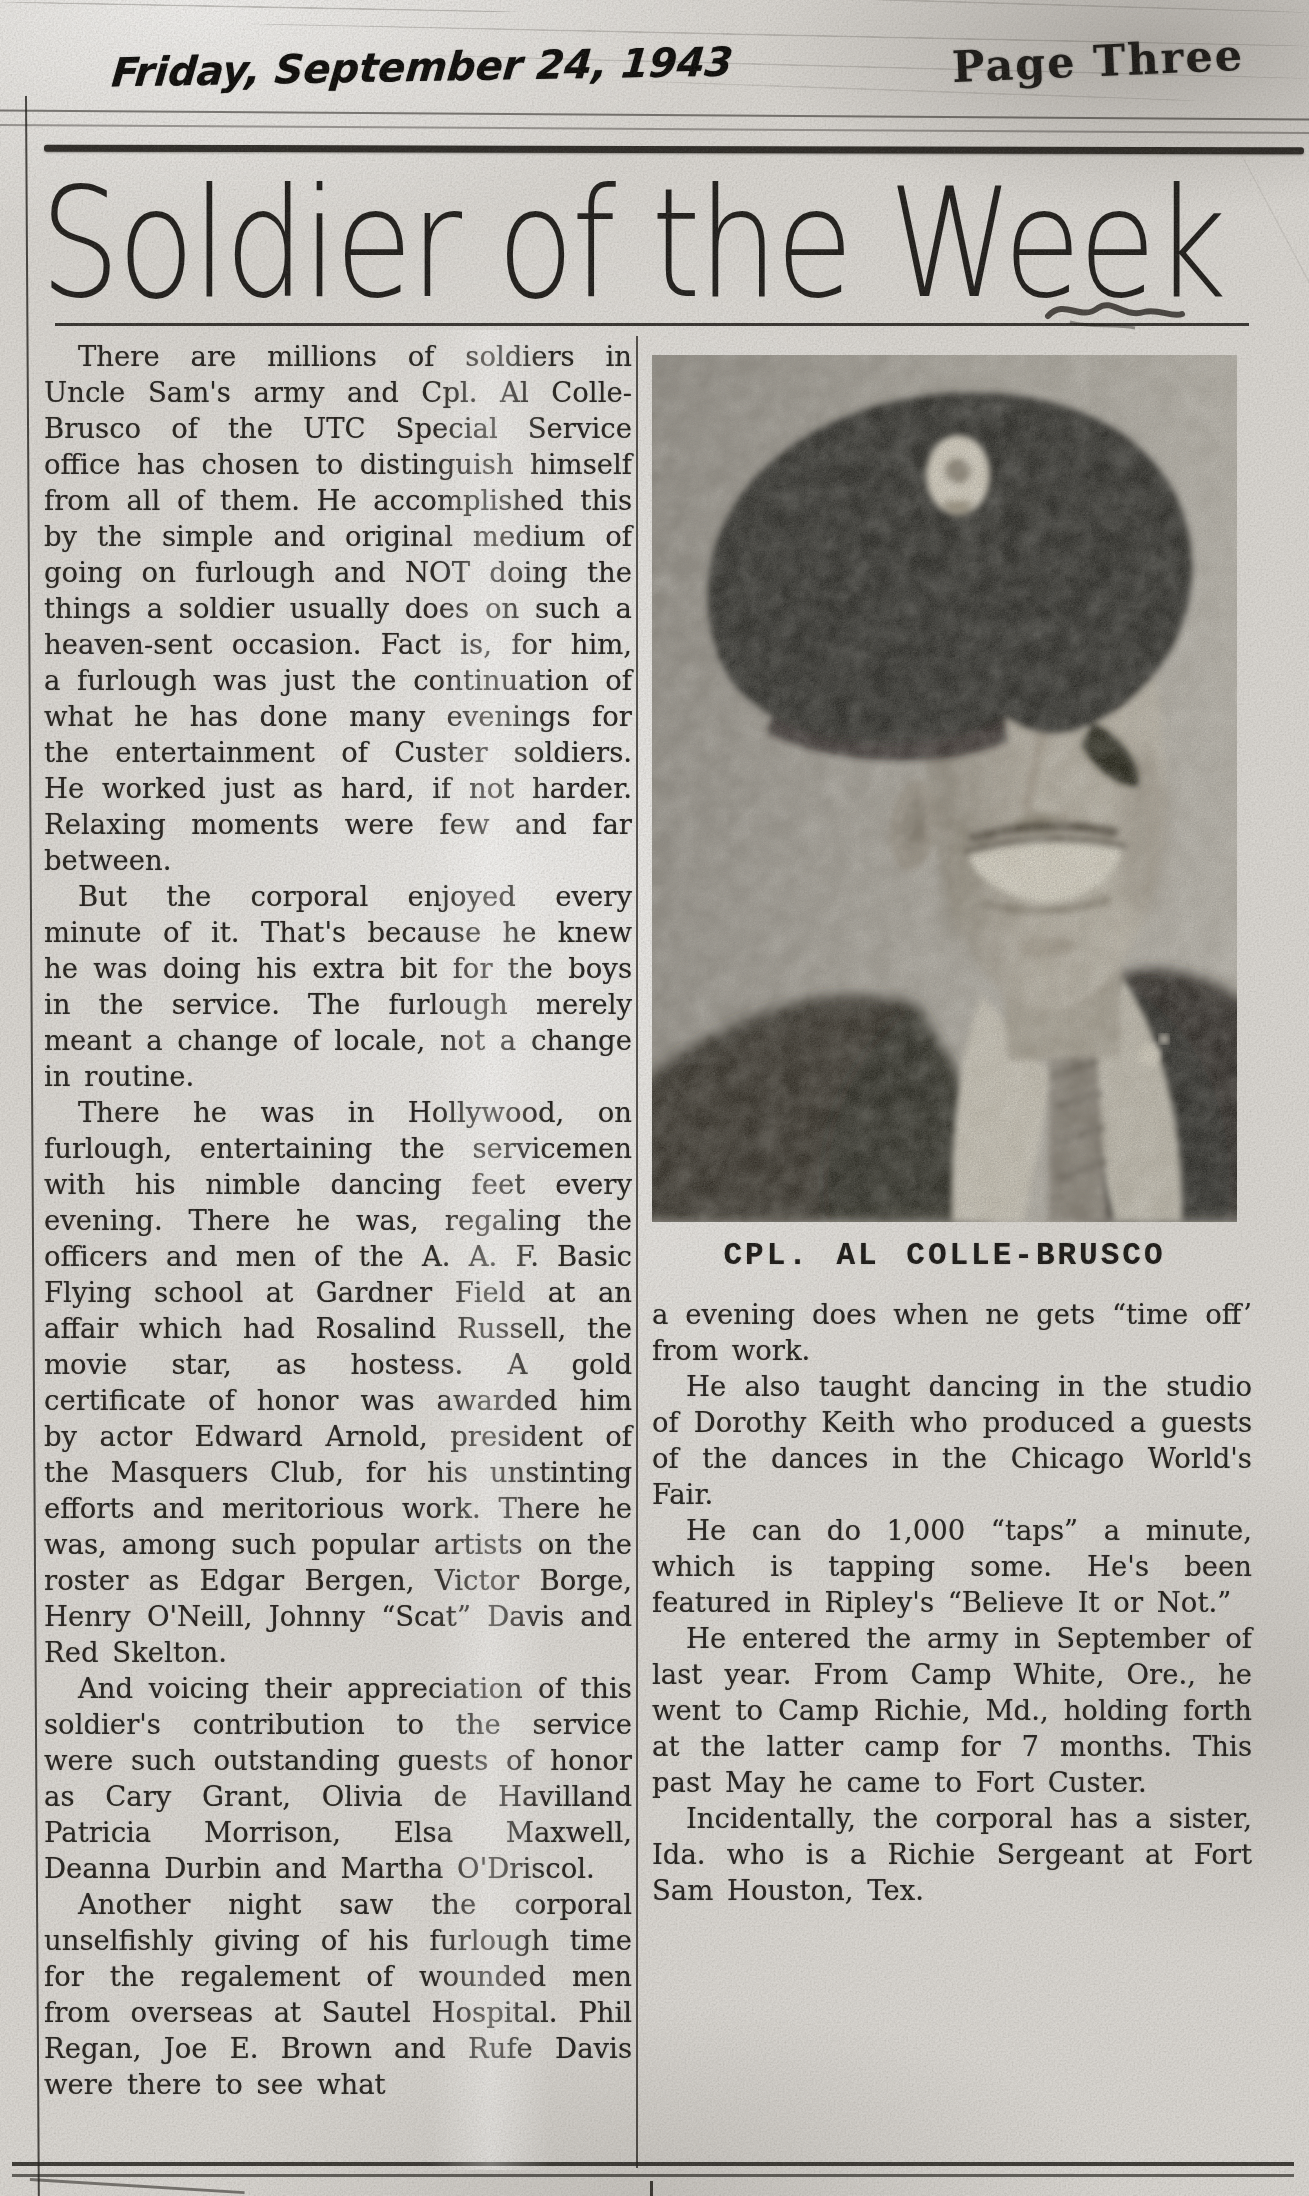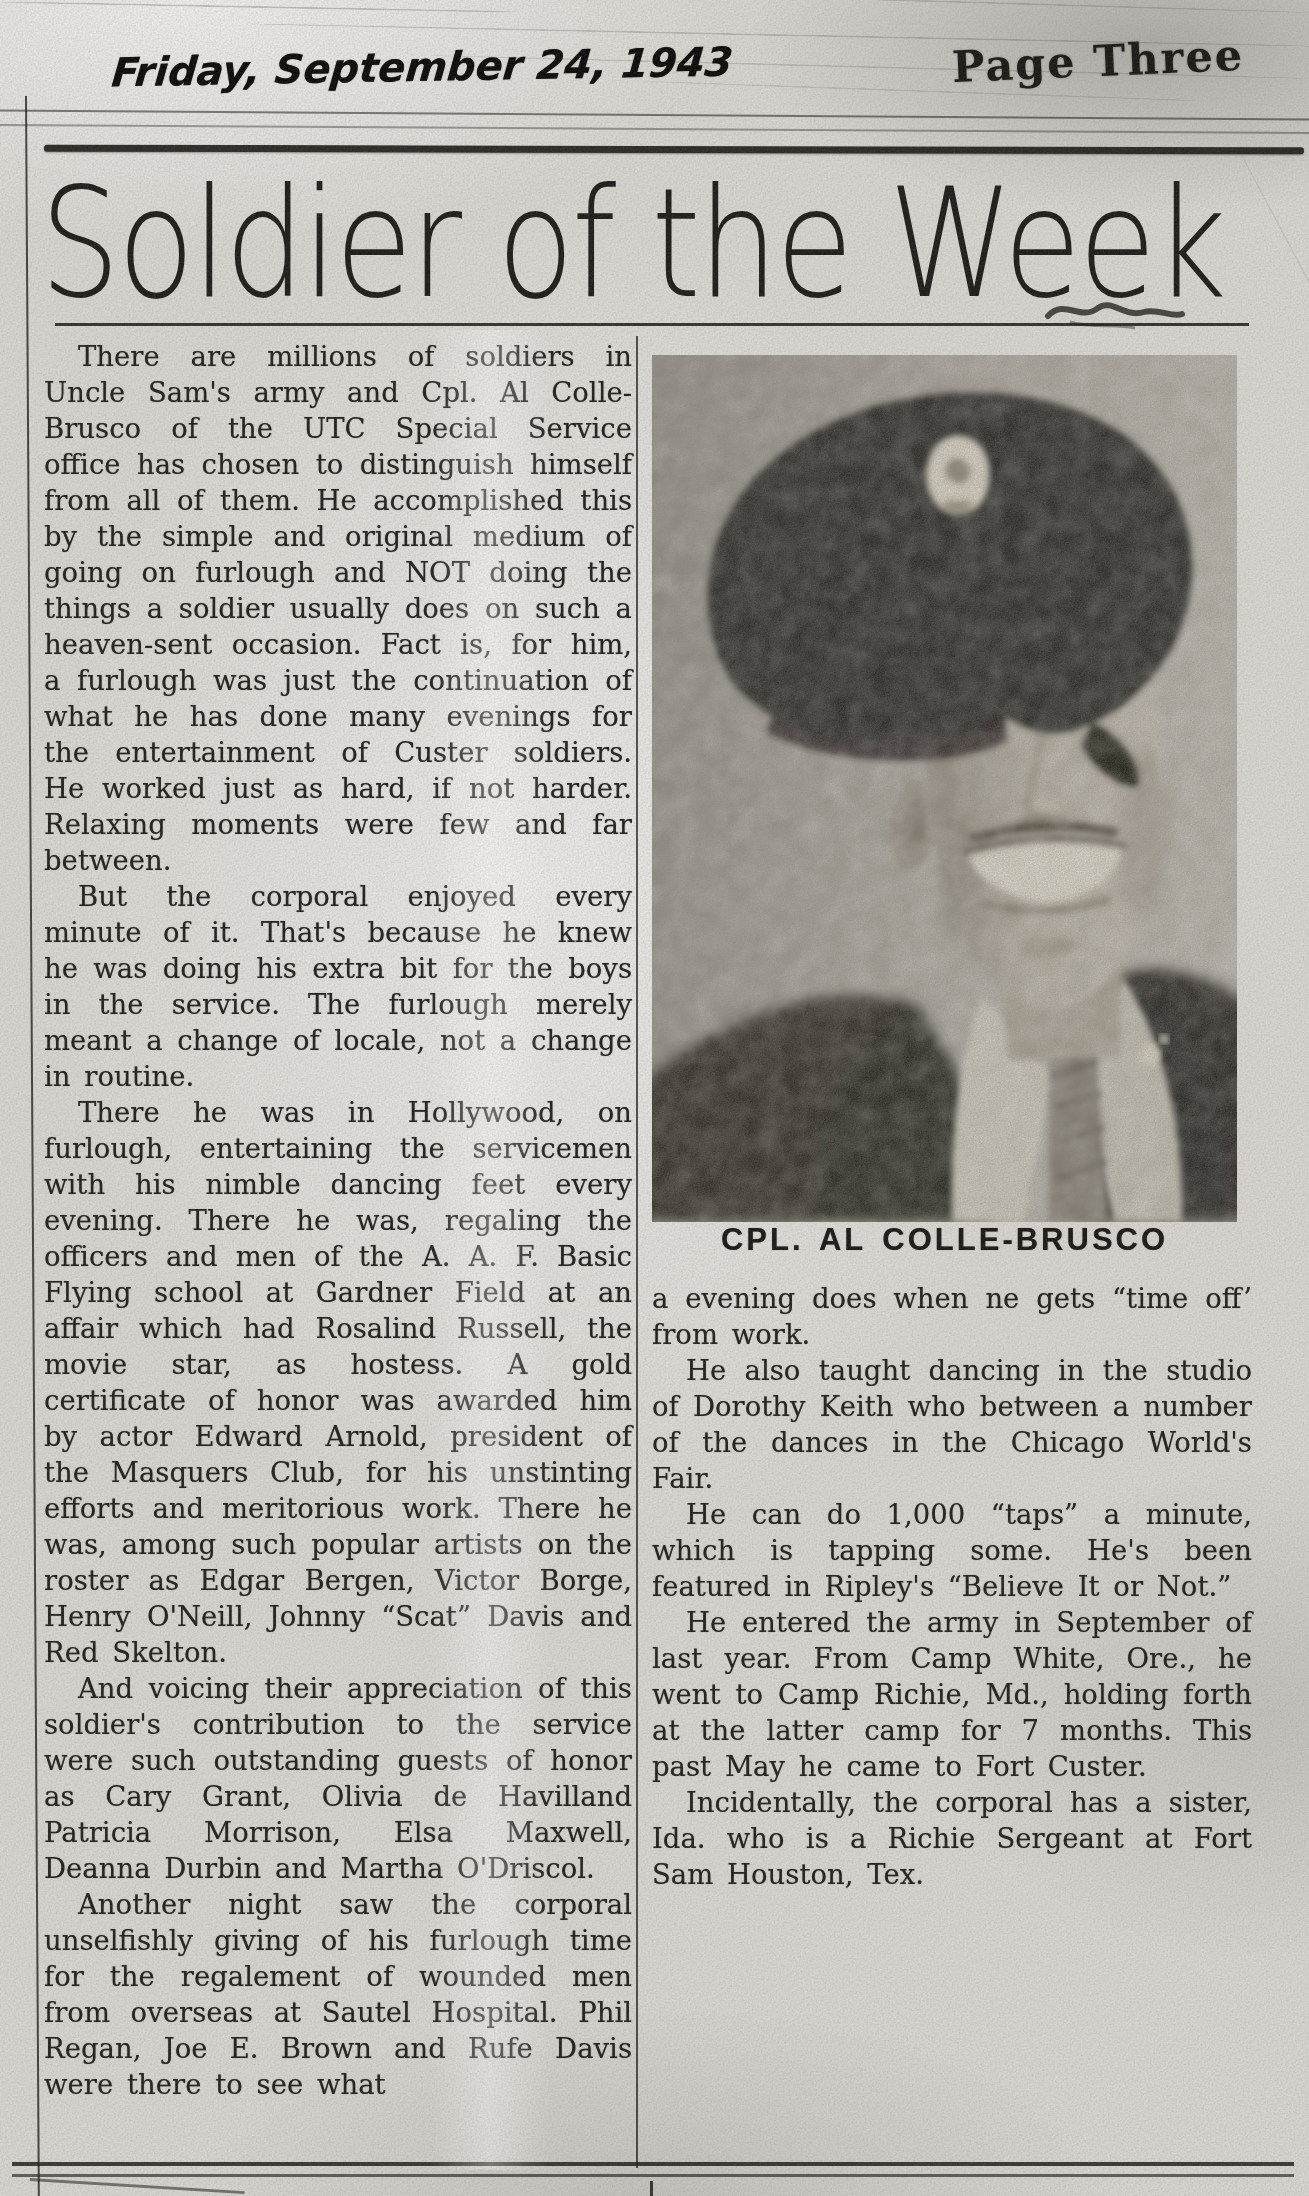--- a/index.html
+++ b/index.html
@@ -66,22 +66,22 @@
   .col{position:absolute;color:#26231f;font-size:27.5px;line-height:36px;
     text-align:justify;text-shadow:0 0 1px rgba(38,35,31,.5);word-spacing:5px;}
   .col p{margin:0;text-indent:34px;}
   .col p.no-indent{text-indent:0;}
   .left-col{left:44px;top:338px;width:588px;}
   .right-col{left:652px;top:355px;width:600px;}
   .right-col .body-text{margin-top:22px;width:600px;}
 
   .photo-frame{width:585px;height:867px;position:relative;box-shadow:0 0 0 1px rgba(40,36,31,.25) inset;}
   .photo-caption{
-    margin-top:0;width:585px;text-align:center;
-    font-family:Liberation Sans, sans-serif;font-weight:bold;
+    margin-top:16px;width:585px;text-align:center;
+    font-family:Liberation Mono, monospace;font-weight:bold;
     font-size:31px;letter-spacing:3px;color:#1d1b18;
     text-shadow:0 0 1px rgba(29,27,24,.55);
   }
   .pale-band{position:absolute;left:430px;top:330px;width:120px;height:1840px;
     background:linear-gradient(90deg,transparent,rgba(255,255,255,.33),transparent);pointer-events:none;}
 </style>
 </head>
 <body>
 
 <div class="page">
@@ -208,21 +208,21 @@
           <circle cx="512" cy="684" r="5" fill="#c4beb0" filter="url(#soft1)"></circle>
         </g>
 
         <rect width="585" height="867" filter="url(#blotchP)" opacity=".25"></rect>
         <rect width="585" height="867" filter="url(#grainP)" opacity=".33"></rect>
       </svg>
     </div>
     <div class="photo-caption">CPL. AL COLLE-BRUSCO</div>
     <div class="body-text">
       <p class="no-indent">a evening does when ne gets “time off’ from work.</p>
-      <p>He also taught dancing in the studio of Dorothy Keith who between a number of the dances in the Chicago World's Fair.</p>
+      <p>He also taught dancing in the studio of Dorothy Keith who produced a guests of the dances in the Chicago World's Fair.</p>
       <p>He can do 1,000 “taps” a minute, which is tapping some. He's been featured in Ripley's “Believe It or Not.”</p>
       <p>He entered the army in September of last year. From Camp White, Ore., he went to Camp Richie, Md., holding forth at the latter camp for 7 months. This past May he came to Fort Custer.</p>
       <p>Incidentally, the corporal has a sister, Ida. who is a Richie Sergeant at Fort Sam Houston, Tex.</p>
     </div>
   </div>
 
   <div class="pale-band"></div>
 
   <svg class="page-grain" width="1309" height="2196">
     <filter id="pgNoise">

